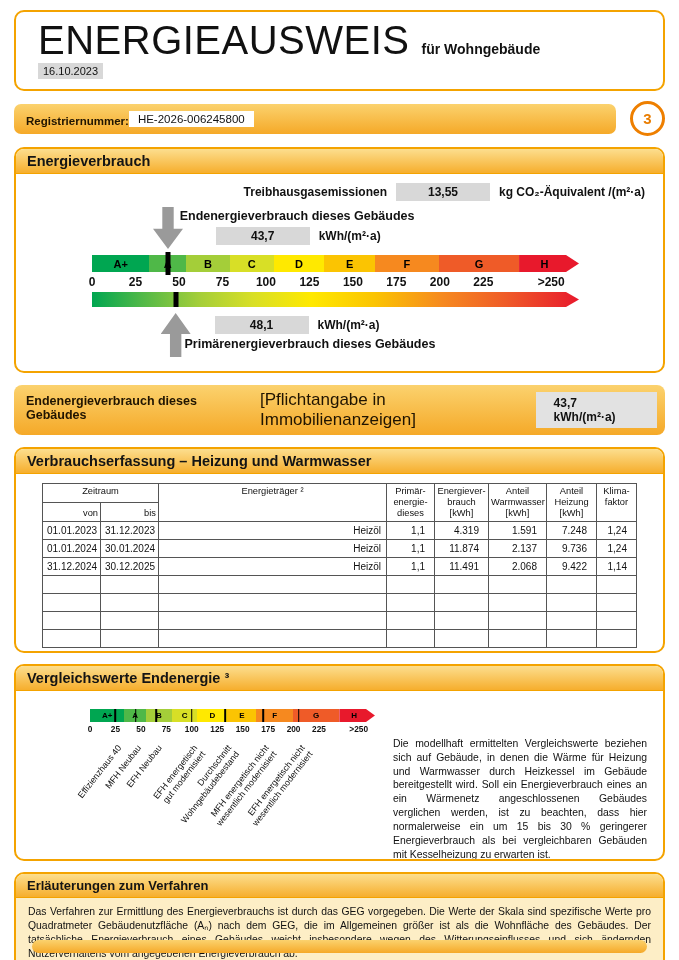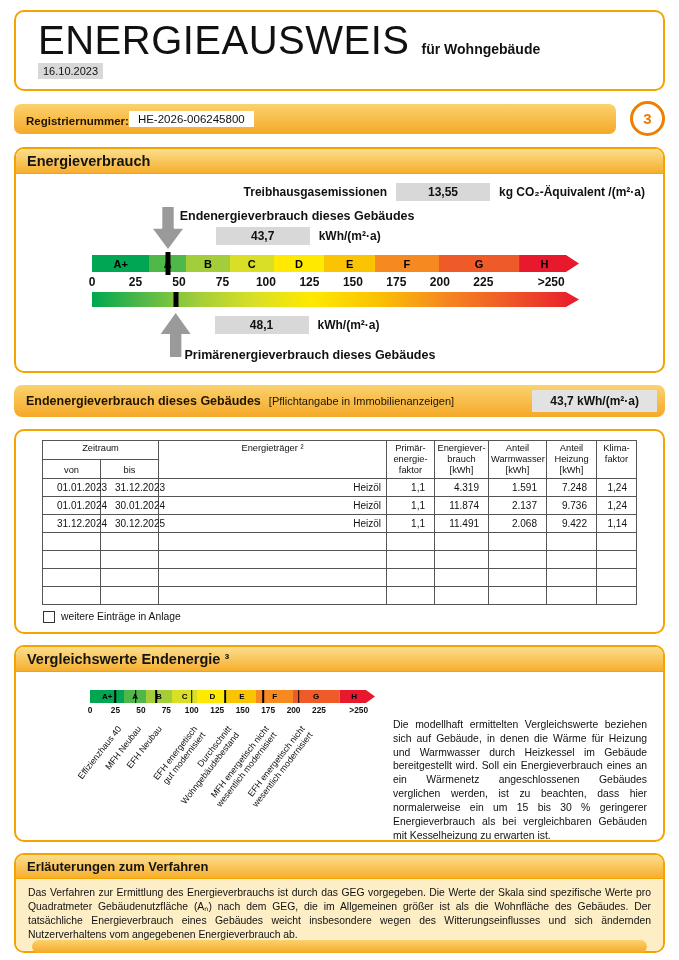--- a/index.html
+++ b/index.html
@@ -67,31 +67,31 @@
   .gradbar{height:15px;position:relative;margin-top:1px;
       background:linear-gradient(to right,#00A651 0%,#4FB848 10%,#A4CE39 22%,#D8DF26 33%,#FFE900 45%,#FBC402 58%,#F6891F 72%,#EF5B28 85%,#E8192C 100%);
       clip-path:polygon(0 0,calc(100% - 13px) 0,100% 50%,calc(100% - 13px) 100%,0 100%)}
   .barmark{position:absolute;top:-3px;width:5px;height:23px;background:#000;transform:translateX(-50%)}
 
   
   .band2{display:flex;align-items:center;justify-content:space-between;background:var(--bandg);
          border-radius:8px;padding:5px 8px 5px 12px;margin:12px 0}
   .band2-left{display:flex;align-items:baseline;gap:8px}
   .band2-title{font-weight:bold;font-size:12.5px;color:#201400}
-  .band2-note{font-size:11px;color:#201400}
+  .band2-note{font-size:17px;color:#201400}
   .band2-val{background:#E2E2E2;font-weight:bold;font-size:12px;padding:4px 18px}
 
   
   .vtab{border-collapse:collapse;margin:9px 26px 3px;width:calc(100% - 52px);table-layout:fixed}
   .vtab th,.vtab td{border:1px solid #555}
   .vtab th{font-weight:normal;font-size:9.3px;text-align:center;vertical-align:top;
            white-space:pre-line;line-height:1.18;padding:2px 2px}
-  .vtab th.h-von{text-align:center;vertical-align:bottom}
+  .vtab th.h-von{text-align:right;vertical-align:bottom}
   .vtab td{font-size:10px;padding:2px 5px;height:13px}
-  .vtab td.c0,.vtab td.c1{text-align:center;padding:2px 14px}
+  .vtab td.c0,.vtab td.c1{text-align:center;padding:2px 4px}
   .vtab td.c2{text-align:right}
   .vtab td.c3,.vtab td.c4,.vtab td.c5,.vtab td.c6,.vtab td.c7{text-align:right;padding-right:9px}
   .cbrow{display:flex;align-items:center;gap:6px;margin:6px 0 9px 27px;font-size:10.3px}
   .cb{width:10px;height:10px;border:1.3px solid #333;background:#fff;flex:0 0 auto}
 
   
   .vg-content{position:relative;height:168px}
   .vg-scale{position:absolute;left:74px;top:18px;width:285px}
   .vg-scale .classbar{height:13px}
   .vg-scale .classbar .seg span{font-size:8px}
@@ -208,55 +208,56 @@
           <div class="barmark" style="left: 17.1786%;"></div>
         </div>
 
         <div class="flowblock prim">
           <div class="arrow arrow-up" style="left: 17.1786%;"></div>
           <div class="prim-texts">
             <div class="ev-val" style="margin-left:30px">
               <span class="graybox">48,1</span>
               <span>kWh/(m²·a)</span>
             </div>
-            <div class="ev-lbl" style="margin-top:14px">Primärenergieverbrauch dieses Gebäudes</div>
+            <div class="ev-lbl" style="margin-top:3px">Primärenergieverbrauch dieses Gebäudes</div>
           </div>
         </div>
 
       </div>
     </div>
   </div>
 
   <div class="band2">
     <div class="band2-left">
       <span class="band2-title">Endenergieverbrauch dieses Gebäudes</span>
       <span class="band2-note">[Pflichtangabe in Immobilienanzeigen]</span>
     </div>
     <span class="band2-val">43,7 kWh/(m²·a)</span>
   </div>
 
   <div class="secbox">
+    <div class="sechead">Verbrauchserfassung – Heizung und Warmwasser</div>
     <table class="vtab">
       <colgroup>
         <col style="width:58px">
           <col style="width:58px">
           <col>
         <col style="width:48px">
           <col style="width:54px">
           <col style="width:58px">
         <col style="width:50px">
           <col style="width:40px">
       </colgroup>
       <thead>
         <tr>
           <th colspan="2">Zeitraum</th>
           <th rowspan="2">Energieträger ²</th>
           <th rowspan="2">Primär-
 energie-
-faktor</th>
+dieses</th>
           <th rowspan="2">Energiever-
 brauch
 [kWh]</th>
           <th rowspan="2">Anteil
 Warmwasser
 [kWh]</th>
           <th rowspan="2">Anteil
 Heizung
 [kWh]</th>
           <th rowspan="2">Klima-
@@ -333,24 +334,20 @@
             <td>&nbsp;</td>
             <td>&nbsp;</td>
             <td>&nbsp;</td>
             <td>&nbsp;</td>
             <td>&nbsp;</td>
             <td>&nbsp;</td>
             <td>&nbsp;</td>
           </tr>
         </tbody>
     </table>
-    <div class="cbrow">
-      <span class="cb"></span>
-      <span>weitere Einträge in Anlage</span>
-    </div>
   </div>
 
   <div class="secbox">
     <div class="sechead">Vergleichswerte Endenergie ³</div>
     <div class="vg-content">
       <div class="vg-scale">
         <div class="classbar">
 
         <div class="seg" style="flex-grow: 30; background: rgb(0, 166, 81);">
               <span>A+</span>

